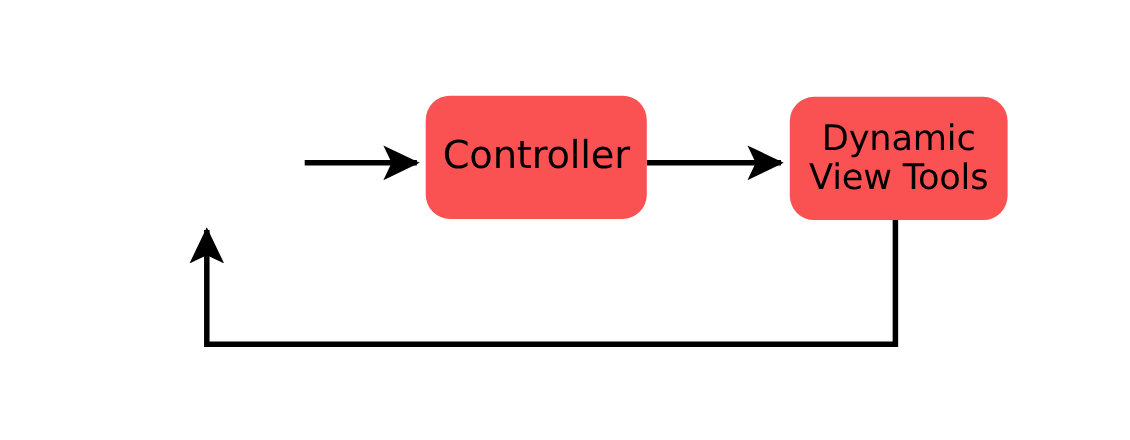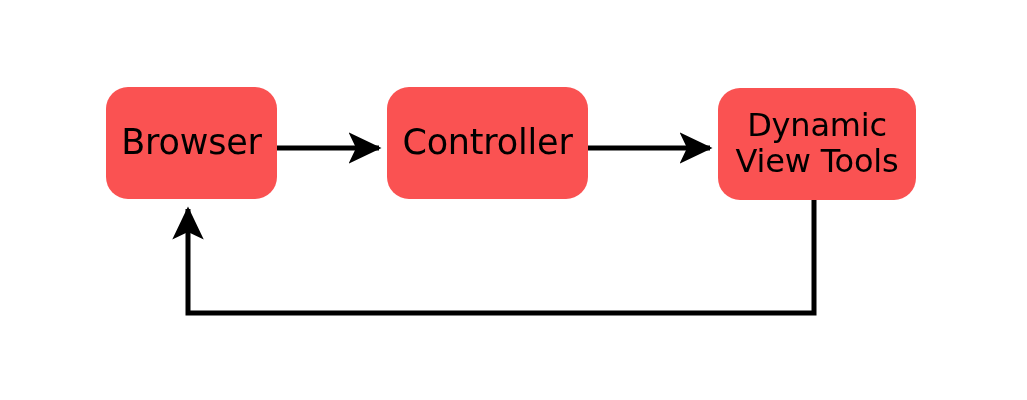--- a/index.html
+++ b/index.html
@@ -84,23 +84,20 @@
       </marker>
     </defs>
 
     <path d="M 277 148 L 379 148" fill="none" stroke="#000000" stroke-width="5" marker-end="url(#arrow-right)"></path>
 
     <path d="M 588 148 L 710 148" fill="none" stroke="#000000" stroke-width="5" marker-end="url(#arrow-right)"></path>
 
     <path d="M 814 200 L 814 313 L 188 313 L 188 209" fill="none" stroke="#000000" stroke-width="5" stroke-linejoin="miter" marker-end="url(#arrow-up)"></path>
   </svg>
 
-  <div class="node" id="node-browser" style="background: rgb(250, 82, 82); color: rgb(0, 0, 0);">
-    <span class="node-label">Browser</span>
-  </div>
 
   <div class="node" id="node-controller" style="background: rgb(250, 82, 82); color: rgb(0, 0, 0);">
     <span class="node-label">Controller</span>
   </div>
 
   <div class="node" id="node-dynamic-view-tools" style="background: rgb(250, 82, 82); color: rgb(0, 0, 0);">
     <span class="node-label">Dynamic
 View Tools</span>
   </div>
 

